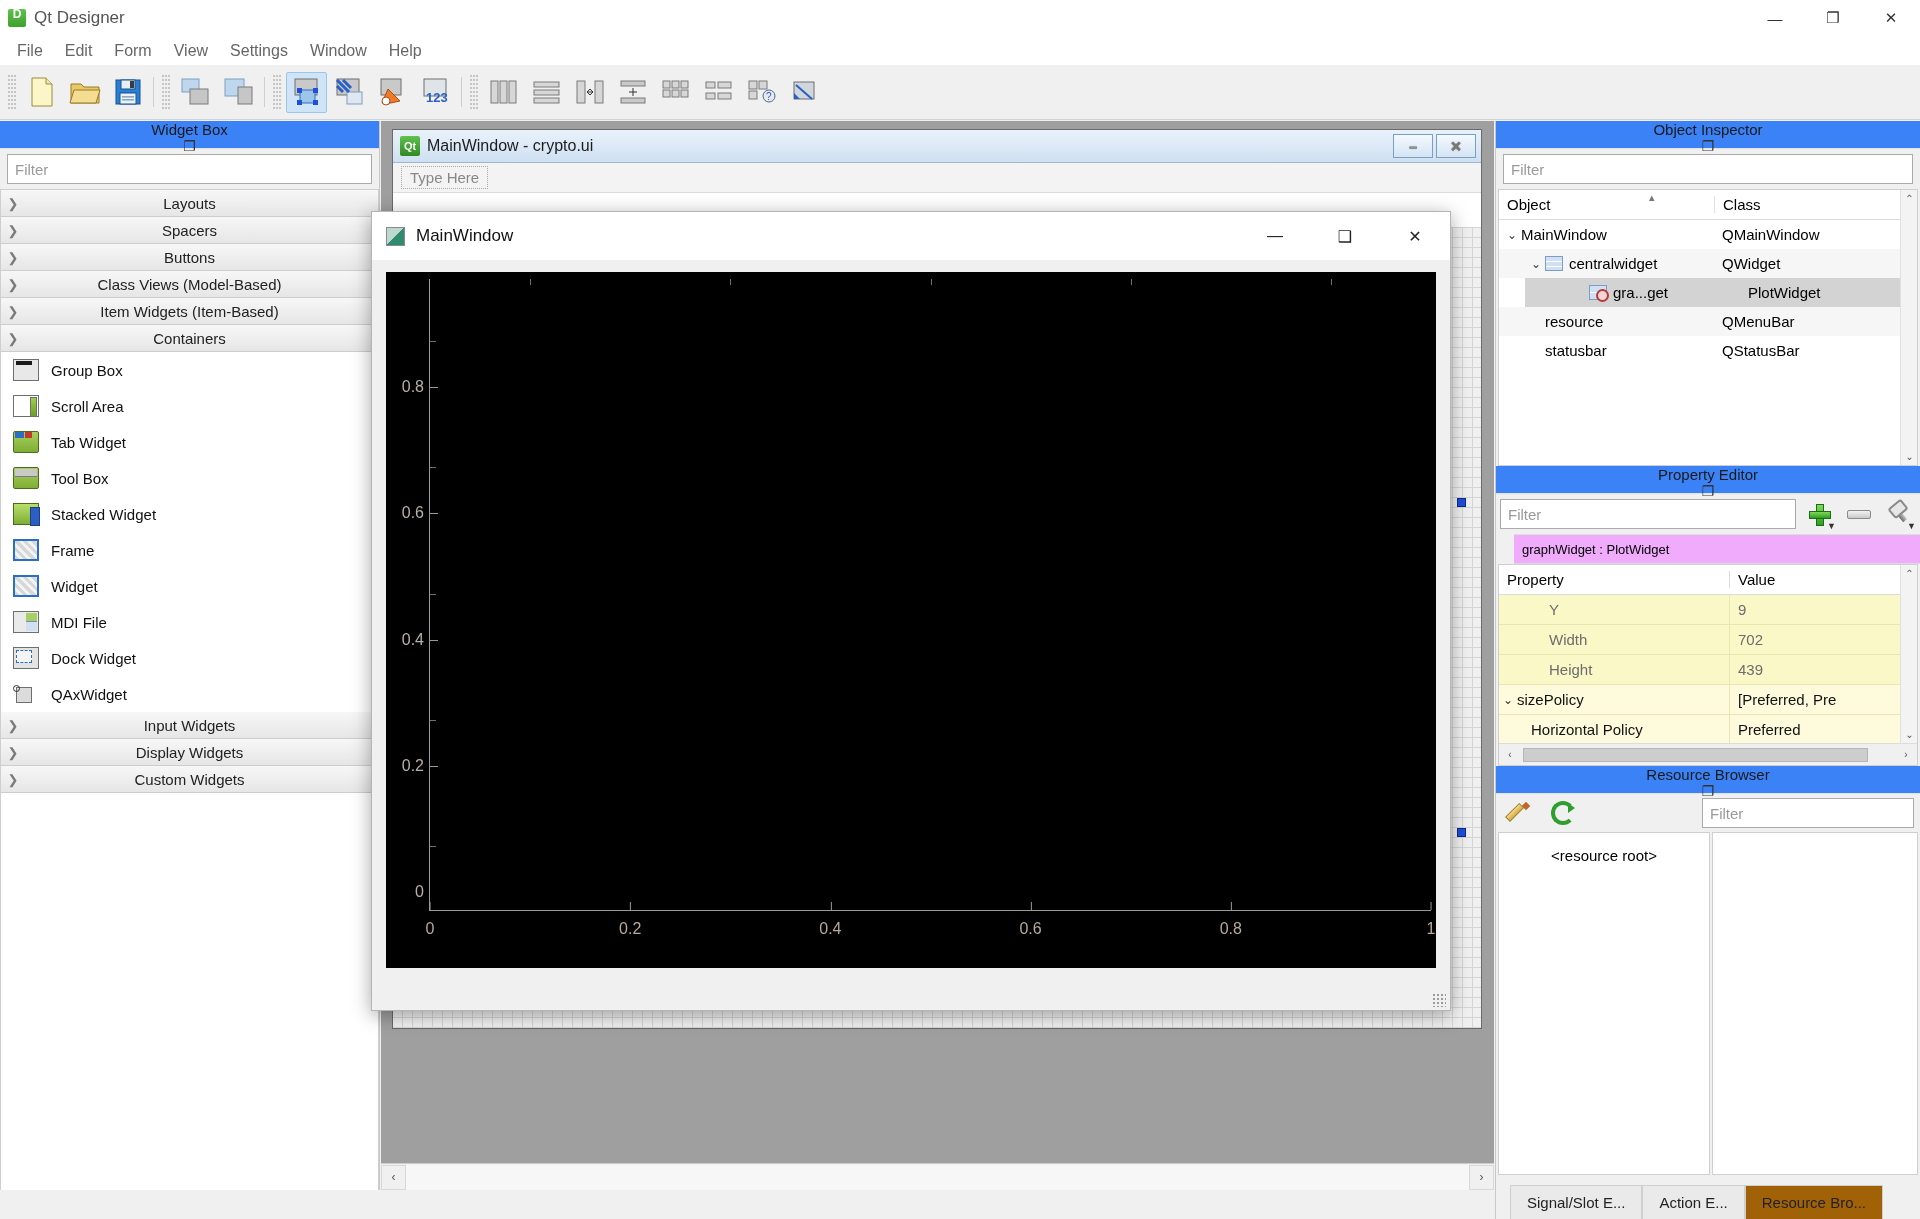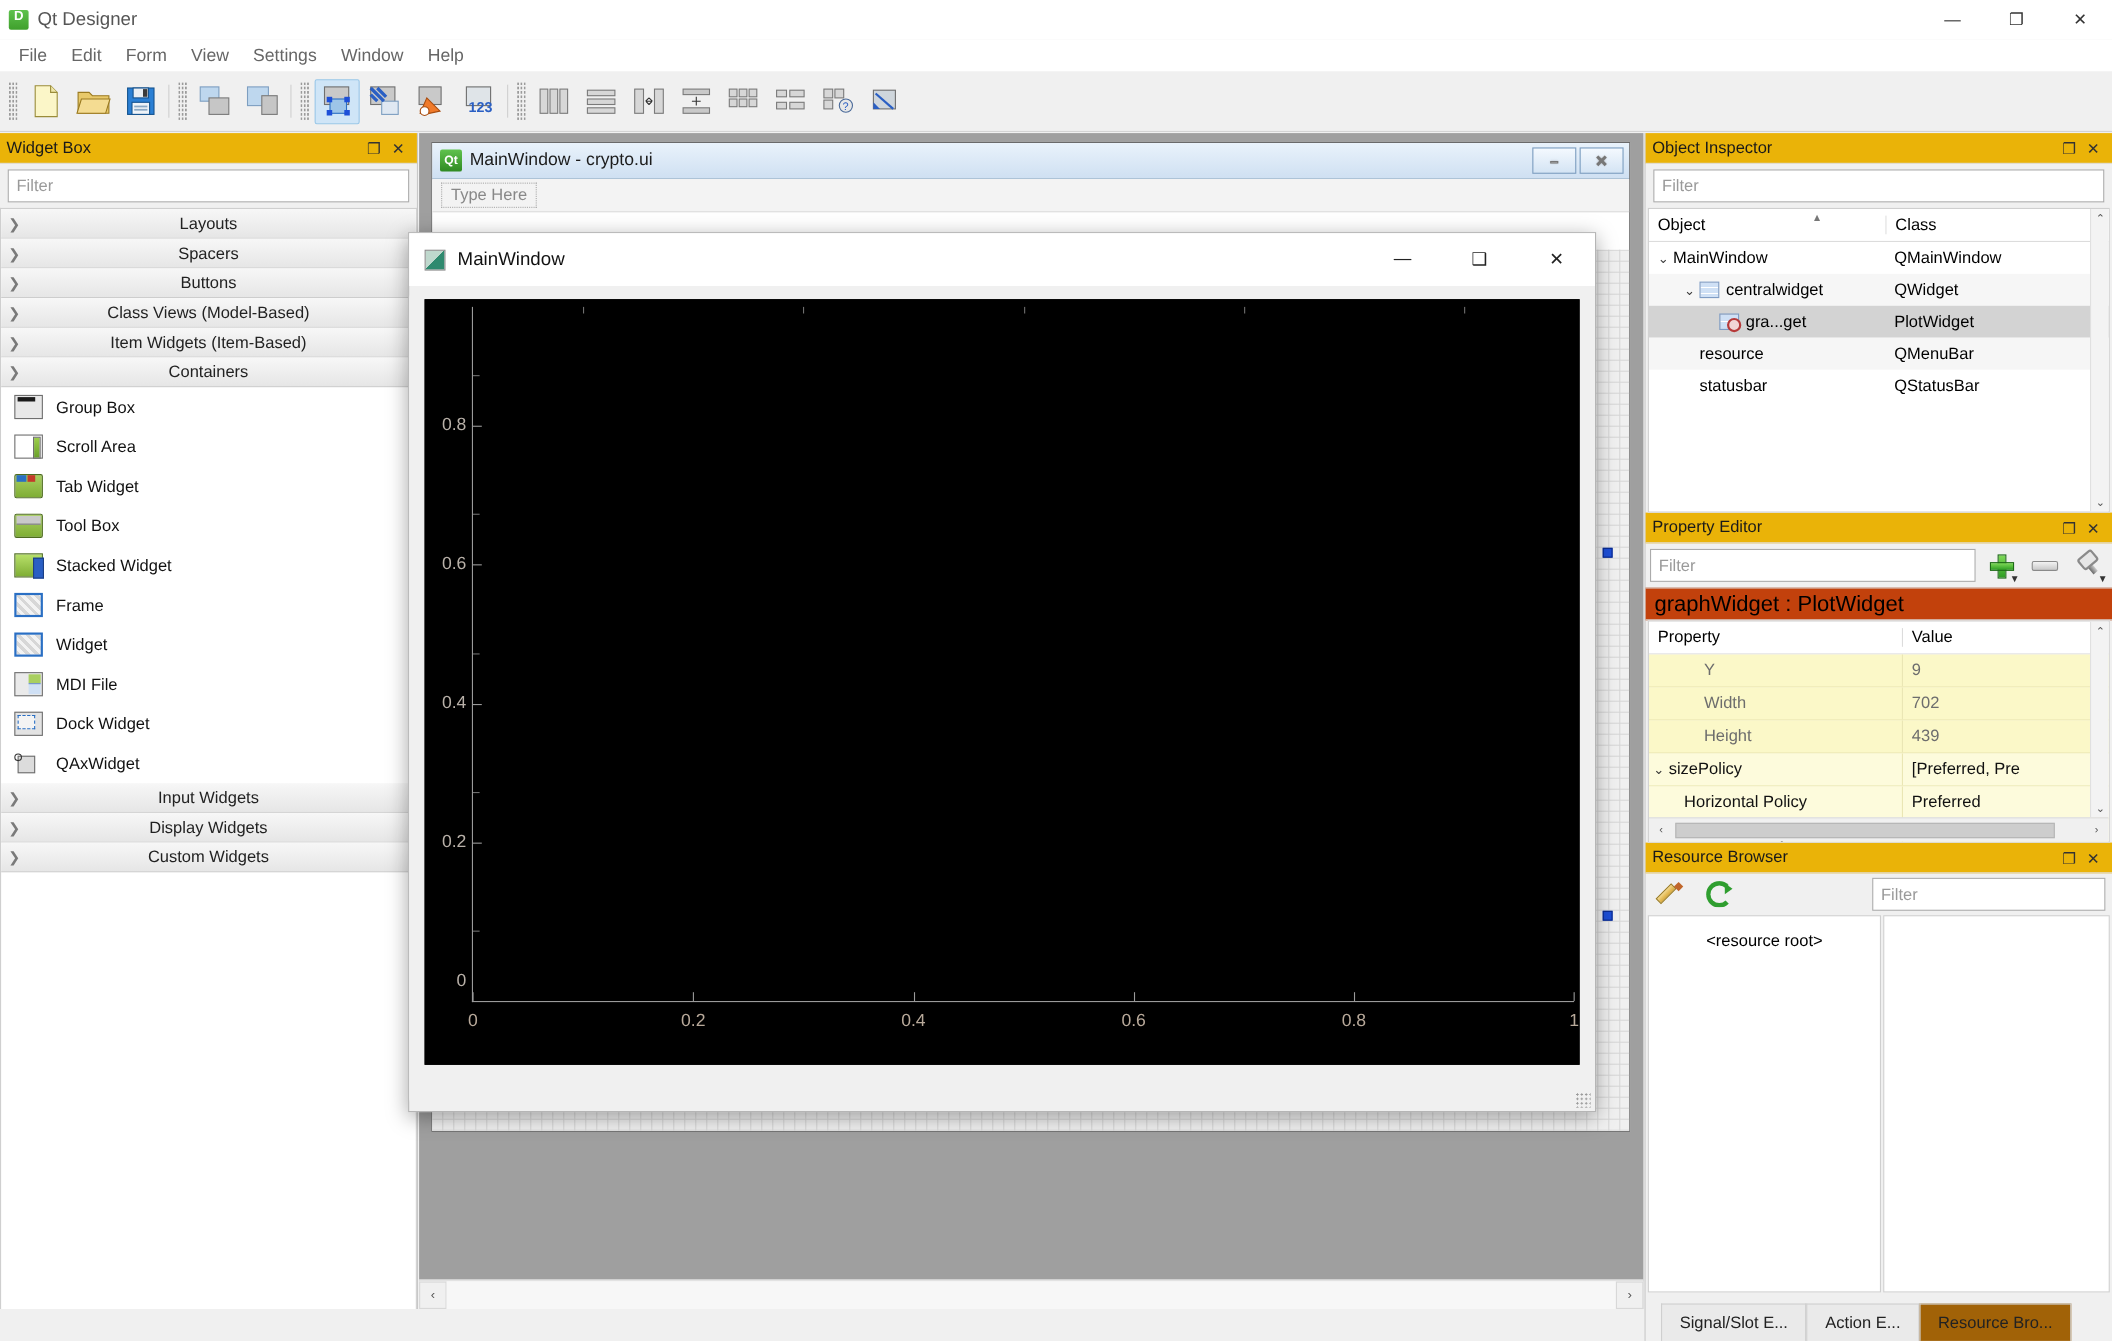--- a/index.html
+++ b/index.html
@@ -59,24 +59,25 @@
   .tb-sep { width: 1px; height: 30px; background: #cfcfcf; margin: 0 4px; }
   .tb-btn {
     width: 41px; height: 41px; margin: 0 1px; border-radius: 2px;
     display: flex; align-items: center; justify-content: center;
     position: relative;
   }
   .tb-btn.active { background: #cfe5f7; border: 1px solid #99c7e8; }
 
   
   .dock-title {
-    height: 28px; background: #eab308;
+    height: 28px; background: #3b82f6;
     display: flex; align-items: center; padding: 0 6px;
     font-size: 15px; color: #1a1a1a;
     border-bottom: 1px solid #e2e2e2;
+    flex-direction: column;
   }
   .dock-title .spacer { flex: 1; }
   .dock-ico {
     width: 22px; height: 22px; display: flex; align-items: center; justify-content: center;
     font-size: 14px; color: #333;
   }
 
   .filter-box {
     height: 30px; margin: 5px 7px; background: #fff;
     border: 1px solid #ababab; display: flex; align-items: center;
@@ -238,21 +239,21 @@
   .panel { display:flex; flex-direction:column; }
 
   
   #objinspector { height: 345px; }
   .oi-table { flex:1; background:#fff; border:1px solid #cfcfcf; margin:0 2px; overflow:hidden; position:relative;}
   .oi-head { display:flex; height:30px; background:#fff; border-bottom:1px solid #dcdcdc; font-size:15px; align-items:center;}
   .oi-head .c1 { width: 215px; padding-left:8px; }
   .oi-head .c2 { flex:1; padding-left:8px; border-left:1px solid #e0e0e0;}
   .oi-row { display:flex; height:29px; align-items:center; font-size:15px; }
   .oi-row.alt { background:#f6f6f6; }
-  .oi-row.sel { background:#d3d3d3; }
+  .oi-row.sel { background:#d3d3d3;margin-left:26px; }
   .oi-row .c1 { width:215px; display:flex; align-items:center; }
   .oi-row .c2 { flex:1; padding-left:8px; }
   .oi-arrow { width:18px; text-align:center; color:#3a3a3a; font-size:12px; }
   .tree-icon { width:18px; height:15px; margin-right:6px; flex:none; position:relative; }
   .ti-widget { background:linear-gradient(#cfe0f5 0 33%, #fff 33% 40%, #cfe0f5 40% 73%, #fff 73% 80%, #cfe0f5 80% 100%); border:1px solid #7f9cc4;}
   .ti-plot { background:linear-gradient(#cfe0f5 0 45%, #fff 45% 55%, #cfe0f5 55% 100%); border:1px solid #7f9cc4;}
   .ti-plot::after { content:""; position:absolute; right:-3px; bottom:-3px; width:9px; height:9px; border:2px solid #b63a3a; border-radius:50%; background:#f1d5d5;}
   .sort-caret { position:absolute; left:150px; top:1px; font-size:11px; color:#777; }
   .vscroll { position:absolute; right:0; top:0; width:17px; bottom:0; background:#f3f3f3; border-left:1px solid #e0e0e0;}
   .vs-arrow { width:17px; height:17px; display:flex; align-items:center; justify-content:center; font-size:10px; color:#555;}
@@ -263,21 +264,21 @@
   .pe-filter { flex:1; height:30px; background:#fff; border:1px solid #ababab; display:flex; align-items:center; padding:0 7px; font-size:15px; color:#9a9a9a;}
   .pe-tool { width:34px; height:30px; display:flex; align-items:center; justify-content:center; position:relative; }
   .plus-ico { width:22px; height:22px; position:relative; }
   .plus-ico::before { content:""; position:absolute; left:8px; top:1px; width:6px; height:20px; background:linear-gradient(#7ed957,#2e9e23); border:1px solid #1d6b16;}
   .plus-ico::after { content:""; position:absolute; left:1px; top:8px; width:20px; height:6px; background:linear-gradient(#7ed957,#2e9e23); border:1px solid #1d6b16;}
   .minus-ico { width:24px; height:9px; background:linear-gradient(#f2f2f2,#c9c9c9); border:1px solid #8a8a8a; border-radius:2px;}
   .wrench-ico { width:22px; height:22px; position:relative; transform: rotate(-40deg); }
   .wrench-ico::before { content:""; position:absolute; left:9px; top:3px; width:5px; height:17px; background:linear-gradient(90deg,#6a6a6a,#c9c9c9); }
   .wrench-ico::after { content:""; position:absolute; left:5px; top:0px; width:13px; height:9px; border:2px solid #8a8a8a; border-radius:3px; background:#e6e6e6;}
   .caret-sm { position:absolute; right:0; bottom:-2px; font-size:9px; color:#333;}
-  .pe-objline { height:30px; background:#c2410c; border-top:1px solid #dcdcdc; border-bottom:1px solid #dcdcdc; display:flex; align-items:center; padding-left:8px; font-size:20px;}
+  .pe-objline { height:30px; background:#f0abfc; border-top:1px solid #dcdcdc; border-bottom:1px solid #dcdcdc; display:flex; align-items:center; padding-left:8px; font-size:13px;margin-left:18px;}
   .pe-table { flex:1; background:#fff; border:1px solid #cfcfcf; margin:0 2px; position:relative; overflow:hidden;}
   .pe-head { display:flex; height:30px; align-items:center; font-size:15px; border-bottom:1px solid #dcdcdc; }
   .pe-head .c1 { width:230px; padding-left:8px; }
   .pe-head .c2 { flex:1; padding-left:8px; border-left:1px solid #dcdcdc;}
   .pe-row { display:flex; height:30px; align-items:center; font-size:15px; background:#fbf8c8; border-bottom:1px solid #eae6b4;}
   .pe-row .c1 { width:230px; display:flex; align-items:center; color:#6d6d6d;}
   .pe-row .c2 { flex:1; padding-left:8px; color:#6d6d6d; border-left:1px solid #eae6b4; height:100%; display:flex; align-items:center;}
   .pe-row.grp { background:#fdfbdc; }
   .pe-row.grp .c1, .pe-row.grp .c2 { color:#111; }
   .pe-row .indent { display:inline-block; width:50px; }

